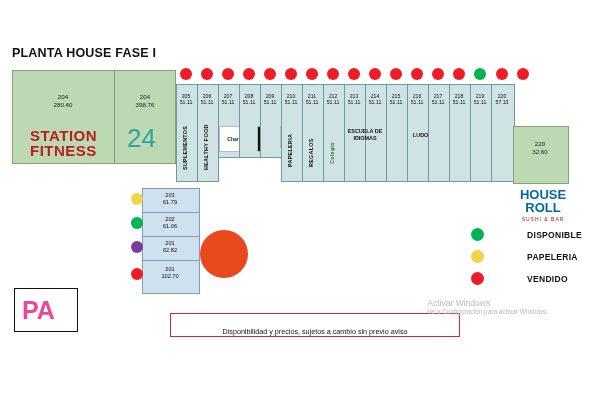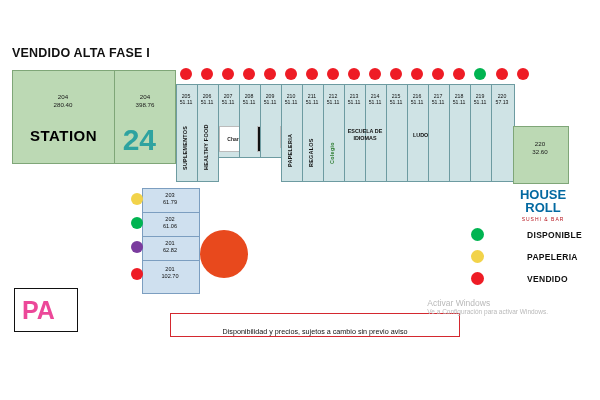--- a/index.html
+++ b/index.html
@@ -80,24 +80,24 @@
     border:1.5px solid #d4282f;display:flex;align-items:flex-end;justify-content:center;
   }
   .disclaimer span{font-size:7.2px;color:#111;}
 
   
   .brand{position:absolute;}
   .station{
     left:30px;top:128px;width:126px;height:32px;
   }
   .station .sf{
-    font-size:15px;font-weight:bold;color:#000000;line-height:1.0;letter-spacing:.5px;
+    font-size:15px;font-weight:bold;color:#b91c1c;line-height:1.0;letter-spacing:.5px;
   }
   .station .num24{
-    position:absolute;right:0;top:-3px;font-size:30px;font-weight:bold;color:#2ea3a0;line-height:1;
+    position:absolute;right:0;top:-3px;font-size:26px;font-weight:normal;color:#2ea3a0;line-height:1;
   }
   .larue{
     left:205px;top:198px;width:92px;height:26px;
     font-family:"Liberation Serif", serif;font-style:italic;font-weight:bold;
     font-size:19px;color:#0f6a3f;
   }
   .houseroll{
     left:508px;top:188px;width:70px;text-align:center;
   }
   .houseroll .hr1{font-size:13px;font-weight:bold;color:#0369a1;line-height:1.0;}
@@ -120,36 +120,37 @@
   }
   .watermark .w1{font-size:8.5px;}
   .watermark .w2{font-size:6.5px;}
 </style>
 </head>
 <body>
 
 <div id="stage">
   <div class="page-frame"></div>
 
-  <div class="title">VENDIDO ALTA FASE I</div>
+  <div class="title">PLANTA HOUSE FASE I</div>
 
   <div class="green-block" style="left:12px;top:70px;width:102px;height:92px;"></div>
   <div class="green-block" style="left:114px;top:70px;width:60px;height:92px;"></div>
 
   <div class="unit-label" style="left:40px;top:93px;width:46px;">
     <span>204</span><br>
     <span>280.40</span>
   </div>
   <div class="unit-label" style="left:122px;top:93px;width:46px;">
     <span>204</span><br>
     <span>398.76</span>
   </div>
 
   <div class="brand station">
     <div class="sf">STATION</div>
+    <div class="sf">FITNESS</div>
     <div class="num24">24</div>
   </div>
 
   <div class="store-col" style="left:176px;top:84px;width:20px;height:96px;"></div>
   <div class="store-num" style="left:176px;top:94px;width:20px;">
     <span>205</span><br>
     <span>51.11</span>
   </div>
   <div class="vert-text" style="left:182px;top:118px;height:60px;">SUPLEMENTOS</div>
   <div class="dot red" style="left:180px;top:68px;width:12px;height:12px;"></div>

